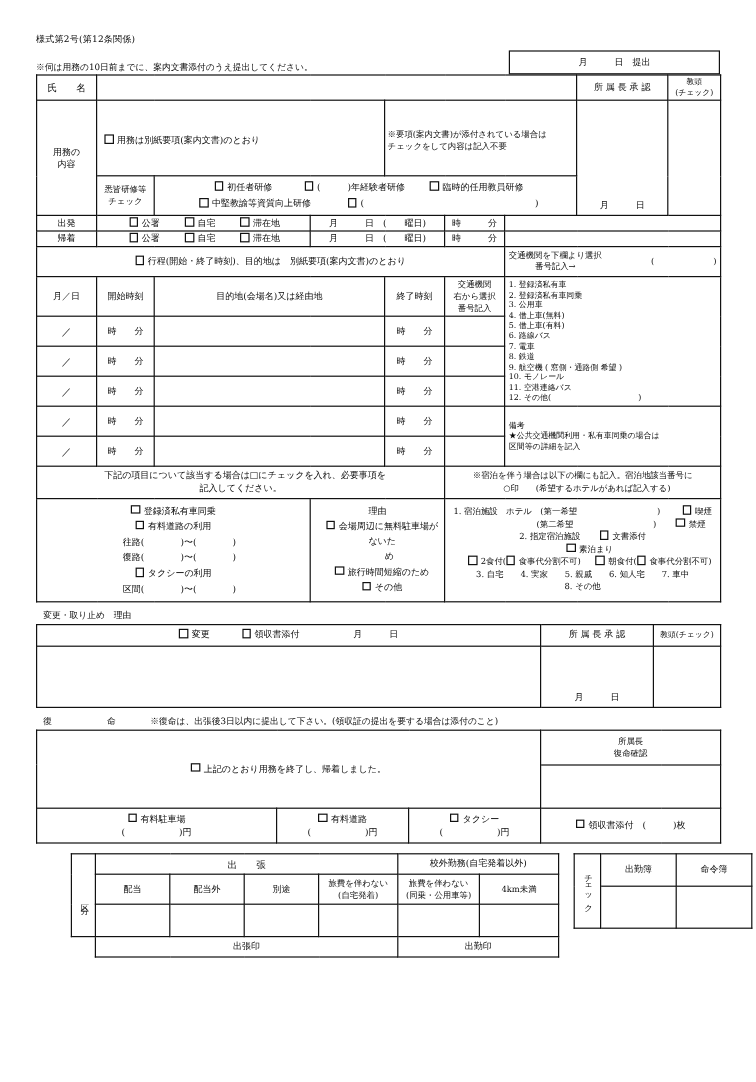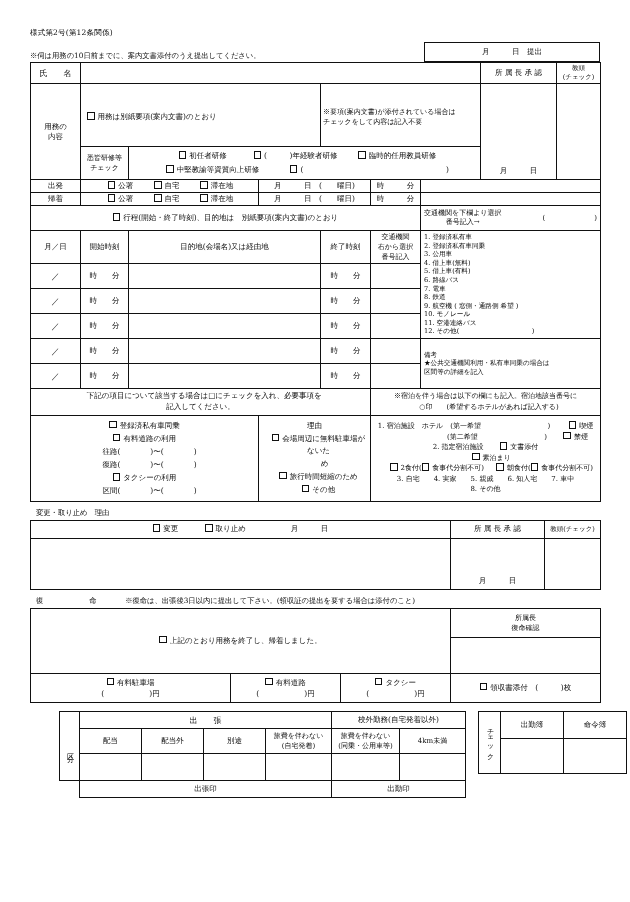--- a/index.html
+++ b/index.html
@@ -306,21 +306,21 @@
     <colgroup>
         <col style="width:420px">
         <col style="width:94px">
         <col style="width:56px">
       </colgroup>
     <tbody>
         <tr>
       <td class="l t75 vtop" style="padding:3px 6px;">
         <span class="cb"></span><span>変更</span>
         <span style="display:inline-block;width:22px"></span>
-        <span class="cb"></span><span>取り止め</span>
+        <span class="cb"></span><span>領収書添付</span>
         <span style="display:inline-block;width:40px"></span>
         <span>月　　　日</span>
       </td>
       <td class="c t75" style="height:15px">所 属 長 承 認</td>
       <td class="c t65">教頭(チェック)</td>
     </tr>
     <tr>
       <td style="height:48px"></td>
       <td class="c t75" style="vertical-align:bottom;padding-bottom:3px;">
         <span>月　　　日</span>

